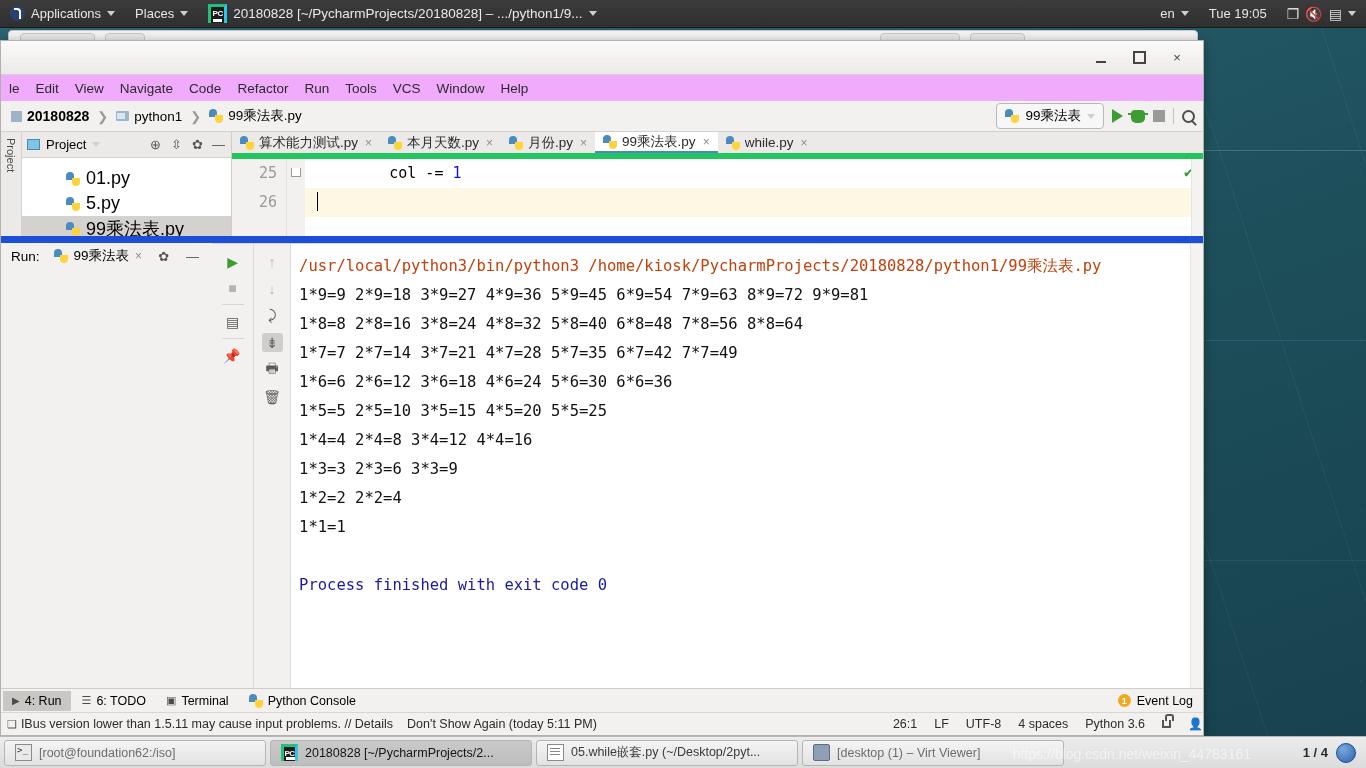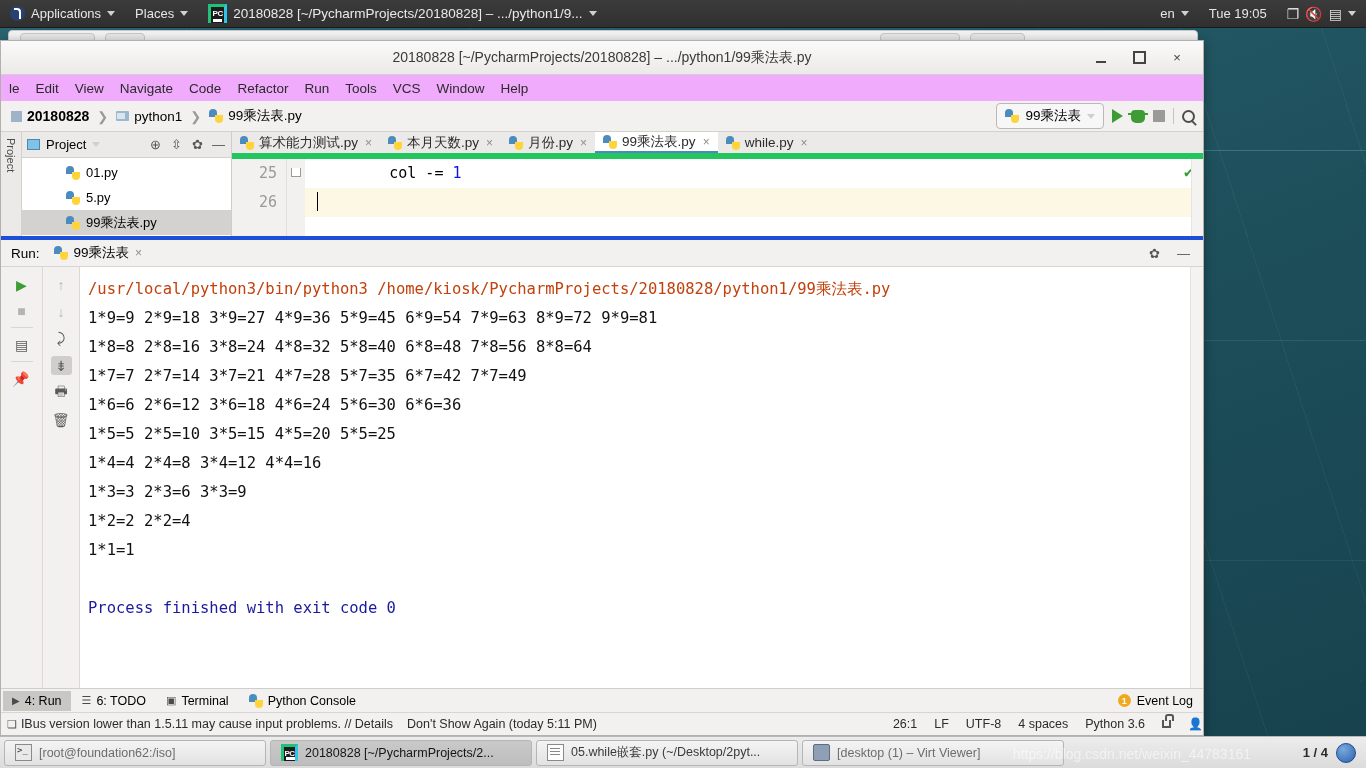--- a/index.html
+++ b/index.html
@@ -133,21 +133,21 @@
   }
   .vert-label { writing-mode: vertical-rl; font-size:11px; color:#4a4a4a; white-space:nowrap;}
   #projectpanel { width:210px; background:#fff; border-right:1px solid #cfcdc9; display:flex; flex-direction:column;}
   #projhdr {
     height:26px; background:#eceae8; border-bottom:1px solid #d4d1cc;
     display:flex; align-items:center; gap:6px; padding:0 5px; font-size:13px;
   }
   .proj-sq { width:13px;height:11px;background:#7fc4e8;border:1px solid #4e87a8;display:inline-block;}
   #projhdr .spacer{flex:1;}
   .tinyicon { width:15px;height:15px;display:flex;align-items:center;justify-content:center;color:#555;font-size:13px;cursor:pointer;}
-  .filetree { flex:1; overflow:hidden; font-size:13px; padding-top:2px;}
+  .filetree { flex:1; overflow:hidden; font-size:18px; padding-top:8px;}
   .frow { display:flex;align-items:center;gap:6px;height:25px;padding-left:44px;cursor:pointer;}
   .frow.sel { background:#d4d2cf; }
 
   
   #editor { flex:1; display:flex; flex-direction:column; background:#fff; min-width:0;}
   #tabs { height:27px; background:#eceae8; border-bottom:6px solid #22c55e; display:flex; align-items:stretch; }
   .tab { display:flex;align-items:center;gap:5px;padding:0 8px;font-size:13.5px;color:#2b2b2b;cursor:pointer;position:relative;}
   .tab.active { background:#fff; border-bottom:2px solid #4a86c8;}
   .tab .x { color:#8d8d8d;font-size:12px;margin-left:2px;}
   #codearea { flex:1; display:flex; position:relative; font-family:"DejaVu Sans Mono", monospace; font-size:15px;}
@@ -157,21 +157,21 @@
   .foldmark { position:absolute; left:4px; top:9px; width:10px;height:9px;border:1px solid #9a9a9a;border-top:none;background:#fff;}
   .codelines { flex:1; }
   .cl { height:29px; line-height:29px; padding-left:12px; white-space:pre; }
   .cl.hl { background:#fcf8e4; }
   .kw-num { color:#0c16e0; }
   .caret-bar { display:inline-block;width:1px;height:19px;background:#000;vertical-align:-4px;}
   .check-ok { position:absolute; right:10px; top:4px; color:#2f9e2f; font-size:15px; font-weight:bold;}
   .editor-scroll { position:absolute; right:0; top:0; width:12px; bottom:0; background:#f4f3f2; border-left:1px solid #e6e4e1;}
 
   
-  #runwin { flex:1; display:flex; flex-direction:column; border-top:4px solid #1d4ed8; background:#f2f1f0; min-height:0;}
+  #runwin { flex:1; display:flex; flex-direction:row; border-top:7px solid #1d4ed8; background:#f2f1f0; min-height:0;}
   #runhdr { height:26px; display:flex;align-items:center;gap:8px;padding-left:10px;font-size:13.5px;background:#f2f1f0;}
   #runhdr .right { margin-left:auto; display:flex;gap:14px;padding-right:12px;}
   .runtab { display:flex;align-items:center;gap:6px; padding:2px 6px; cursor:pointer;}
   #runbody { flex:1; display:flex; min-height:0; border-top:1px solid #d8d5d1;}
   .runtools { width:42px; background:#f2f1f0; border-right:1px solid #ddd9d5; display:flex;flex-direction:column;align-items:center;gap:7px;padding-top:8px;}
   .runtools2 { width:37px; background:#f2f1f0; border-right:1px solid #ddd9d5; display:flex;flex-direction:column;align-items:center;gap:8px;padding-top:8px;}
   .rt { width:21px;height:19px;display:flex;align-items:center;justify-content:center;color:#5a5a5a;font-size:14px;cursor:pointer;border-radius:3px;}
   .rt.on { background:#d0cecb; }
   .rt.dis { color:#b6b4b1; }
   .hr-sm { width:22px;height:1px;background:#d9d6d2;}
@@ -275,21 +275,20 @@
       <span class="glyph">🔇</span>
       <span class="glyph">▤</span>
       <span class="caret"></span>
     </div>
   </div>
 </div>
 
 <div id="ide">
 
   <div id="titlebar">
-    <div class="ttl">20180828 [~/PycharmProjects/20180828] – .../python1/99乘法表.py</div>
     <div class="wbtns">
       <div class="wbtn min"></div>
       <div class="wbtn max"></div>
       <div class="wbtn">×</div>
     </div>
   </div>
 
   <div id="menubar">
     <div class="mi">le</div>
     <div class="mi">Edit</div>

